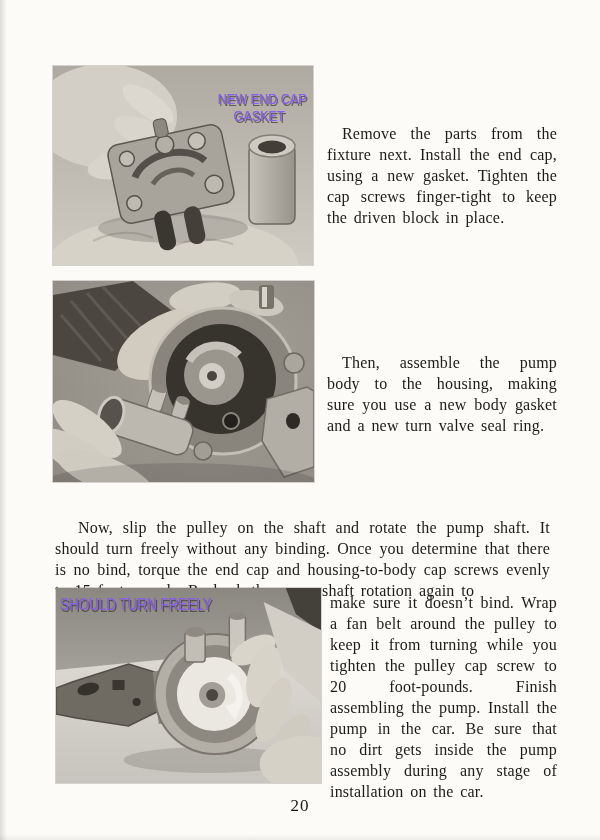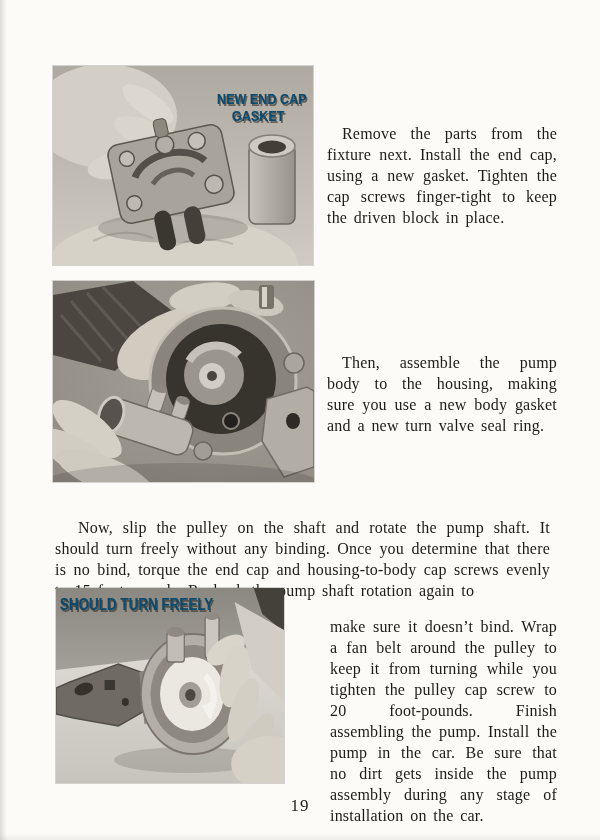--- a/index.html
+++ b/index.html
@@ -23,46 +23,46 @@
     pointer-events:none;
   }
   figure.photo{
     position:absolute;margin:0;padding:0;
     box-shadow:0 0 0 1px rgba(90,88,82,.25);
     overflow:hidden;
   }
   figure.photo svg{display:block;width:100%;height:100%;}
   .photo-1{left:53px;top:66px;width:260px;height:199px;}
   .photo-2{left:53px;top:281px;width:261px;height:201px;}
-  .photo-3{left:56px;top:588px;width:228px;height:195px;}
+  .photo-3{left:56px;top:588px;width:265px;height:195px;}
   .caption{
     position:absolute;
     font-family:"Liberation Sans", sans-serif;
-    font-weight:bold;
-    color:#0c4a6e;
+    font-weight:normal;
+    color:#8b5cf6;
     text-shadow:1.5px 1.5px 0 rgba(55,52,46,.65), -0.5px -0.5px 0 rgba(55,52,46,.35);
     white-space:nowrap;
     line-height:17px;
   }
   .caption .cond{display:inline-block;transform:scaleX(.84);}
   .caption-endcap{top:24px;right:6px;font-size:15px;text-align:center;}
   .caption-endcap .cond{transform-origin:100% 50%;}
   .caption-freely{top:7px;left:4px;font-size:16px;line-height:19px;}
   .caption-freely .cond{transform-origin:0 50%;}
   .bodytext{
     position:absolute;
     font-size:16px;line-height:21px;
     text-align:justify;
     word-spacing:2.5px;letter-spacing:.2px;
   }
   .bodytext.indent{text-indent:15px;}
   .text-1{left:327px;top:107px;width:230px;}
   .text-2{left:327px;top:336px;width:230px;}
   .text-3{left:55px;top:501px;width:495px;text-indent:23px;}
-  .text-4{left:330px;top:600px;width:227px;}
+  .text-4{left:330px;top:576px;width:227px;}
   .page-number{
     position:absolute;left:0;top:796px;width:100%;
     text-align:center;font-size:17px;letter-spacing:1px;
   }
 </style>
 </head>
 <body>
 
 <div class="page">
 
@@ -217,15 +217,15 @@
       <ellipse cx="232" cy="152" rx="13" ry="30" fill="#d0cbc1" transform="rotate(32 232 152)"></ellipse>
       <ellipse cx="248" cy="176" rx="46" ry="28" fill="#d6d1c7"></ellipse>
     </svg>
     <figcaption class="caption caption-freely">
       <span class="cond">SHOULD TURN FREELY</span>
     </figcaption>
   </figure>
 
   <p class="bodytext text-4">make sure it doesn’t bind. Wrap a fan belt around the pulley to keep it from turning while you tighten the pulley cap screw to 20 foot-pounds. Finish assembling the pump. Install the pump in the car. Be sure that no dirt gets inside the pump assembly during any stage of installation on the car.</p>
 
-  <div class="page-number">19</div>
+  <div class="page-number">20</div>
 
 </div>
 
 </body></html>

